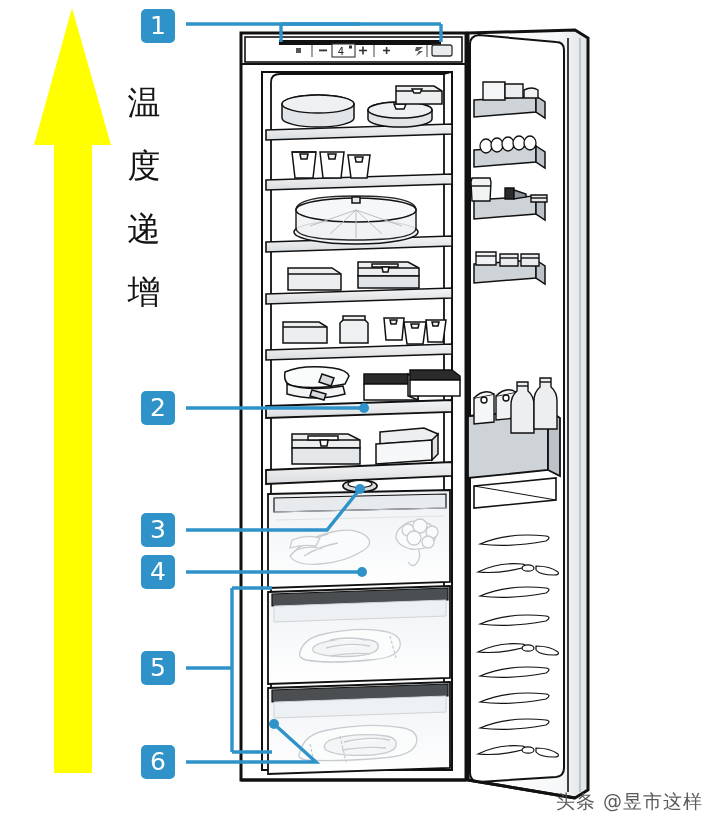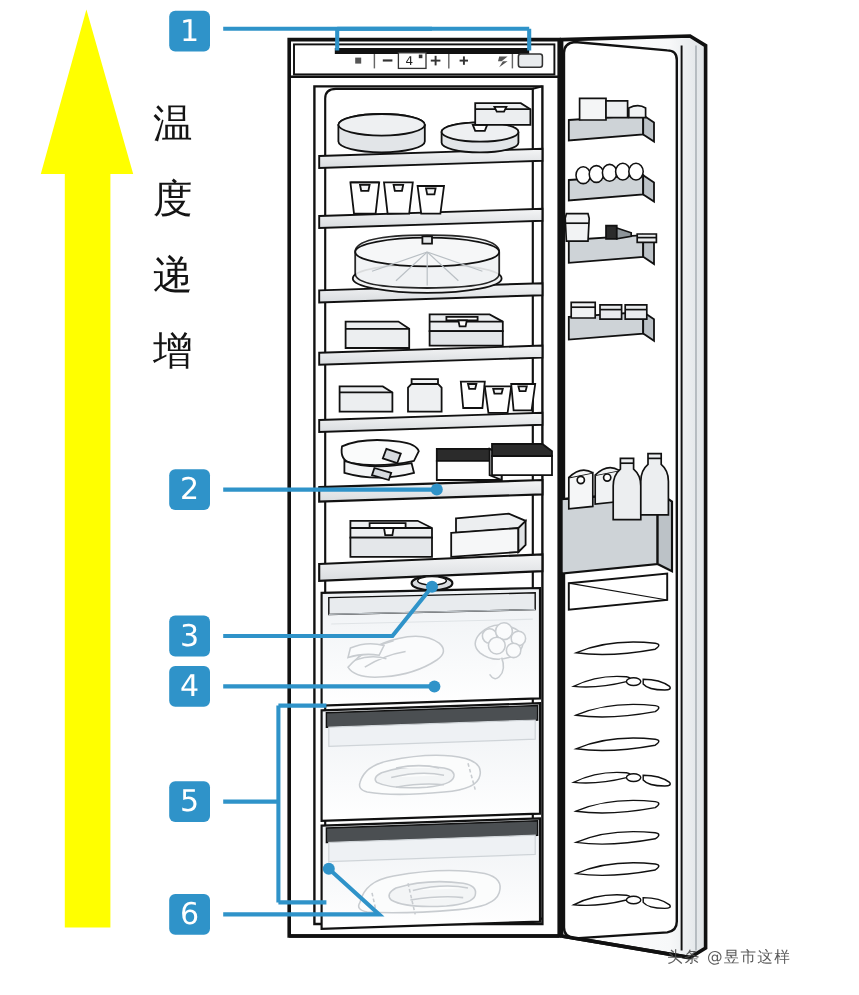--- a/index.html
+++ b/index.html
@@ -26,21 +26,21 @@
     position:absolute;width:34px;height:34px;border-radius:5px;
     background:#2f93c9;color:#ffffff;
     font-size:25px;font-weight:400;line-height:34px;text-align:center;
     font-family:"DejaVu Sans","Liberation Sans",sans-serif;
     letter-spacing:0;
   }
 
   
   #watermark{
     position:absolute;left:556px;top:789px;
-    font-size:13px;color:#4e4e4e;letter-spacing:1px;
+    font-size:19px;color:#4e4e4e;letter-spacing:1px;
     font-family:"DejaVu Sans","Liberation Sans",sans-serif;
     white-space:nowrap;opacity:.92;
   }
 </style>
 </head>
 <body>
 
 <div id="stage">
 
   <svg width="716" height="829" viewBox="0 0 716 829">

